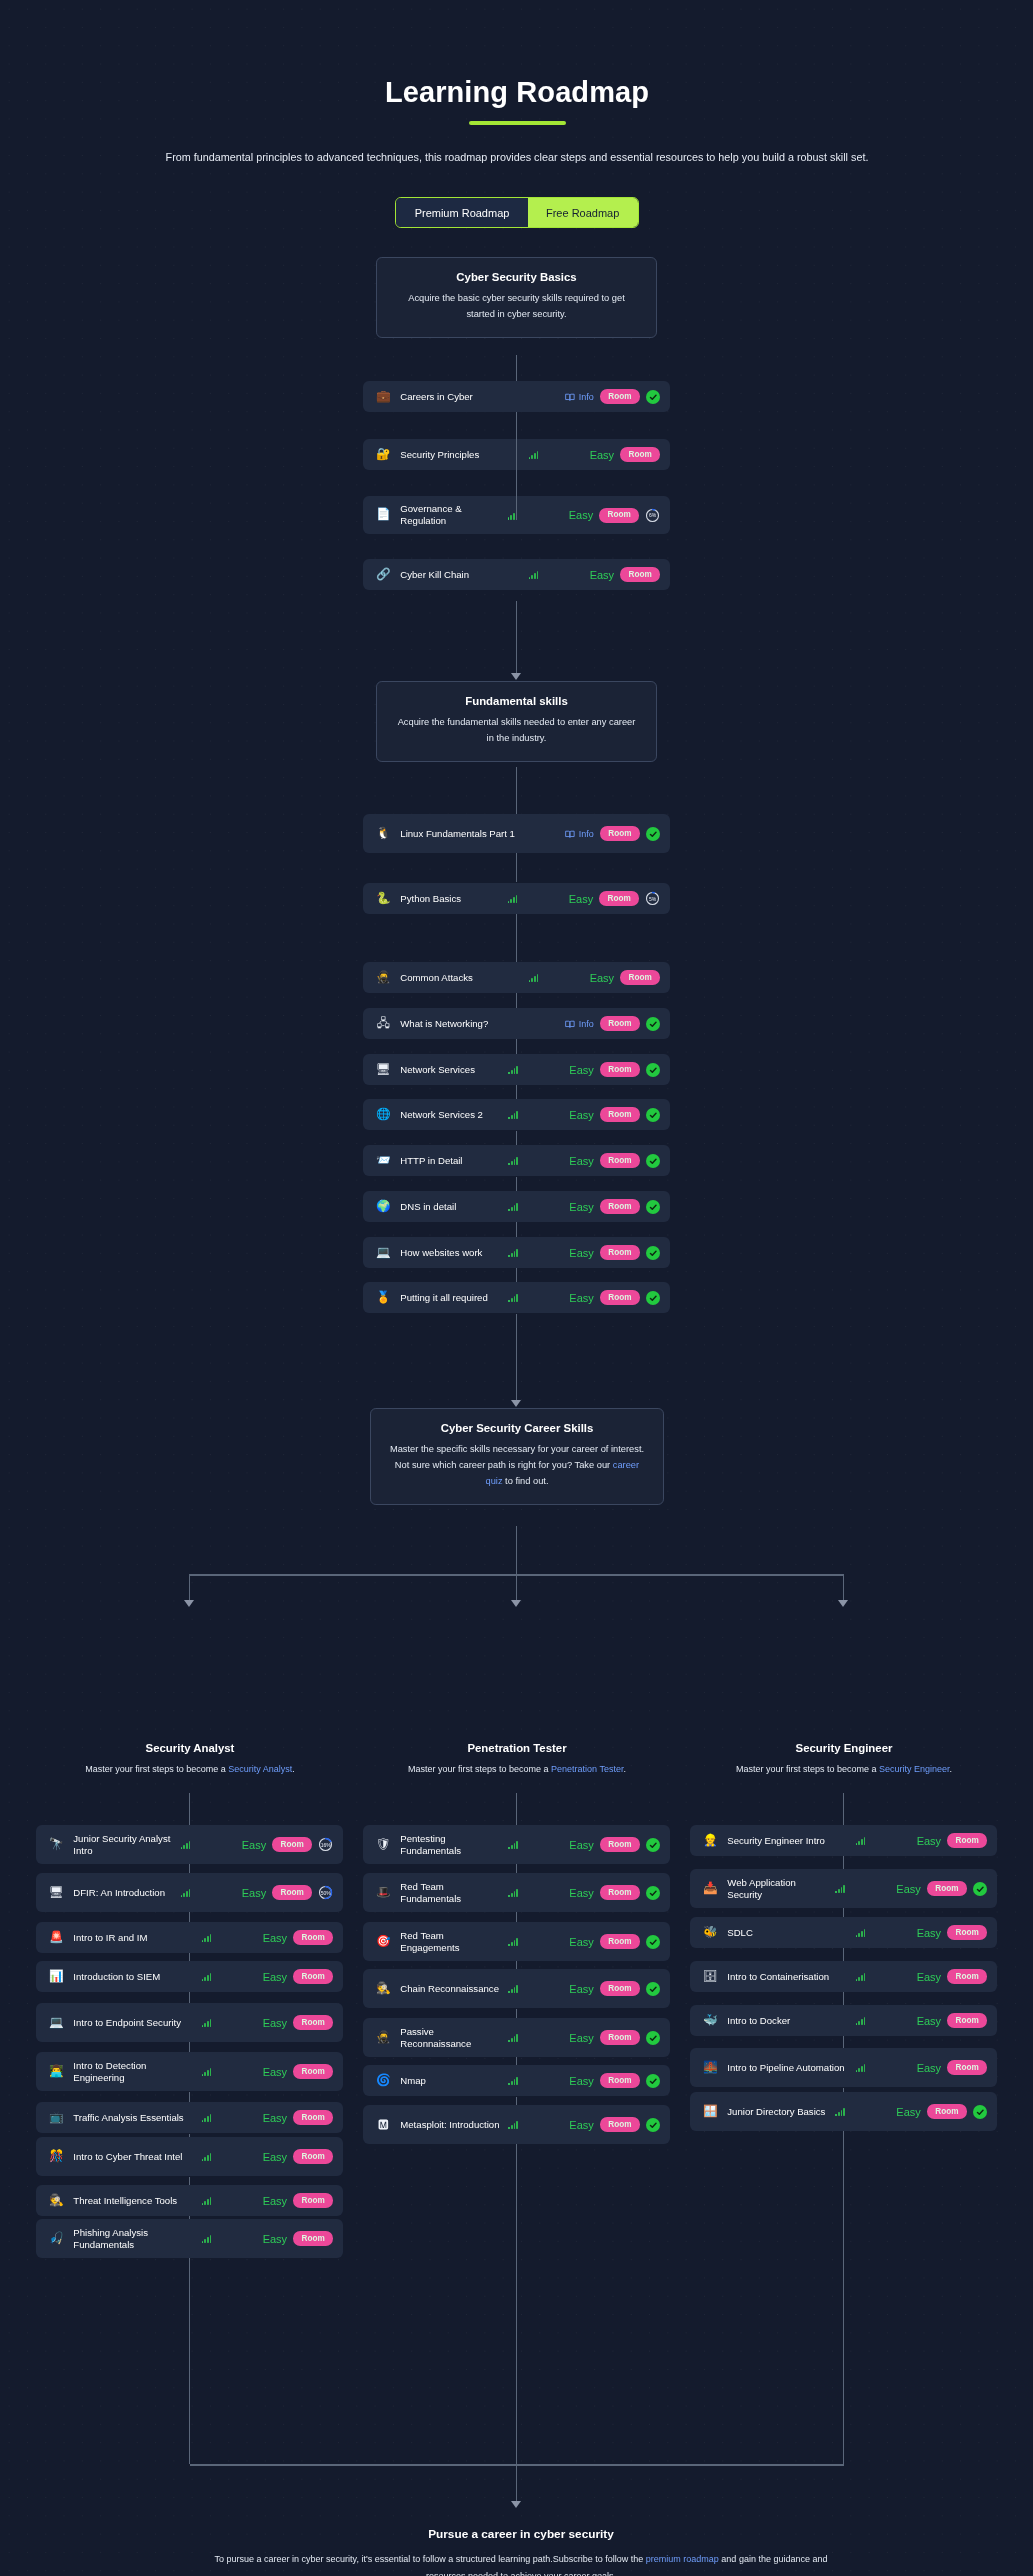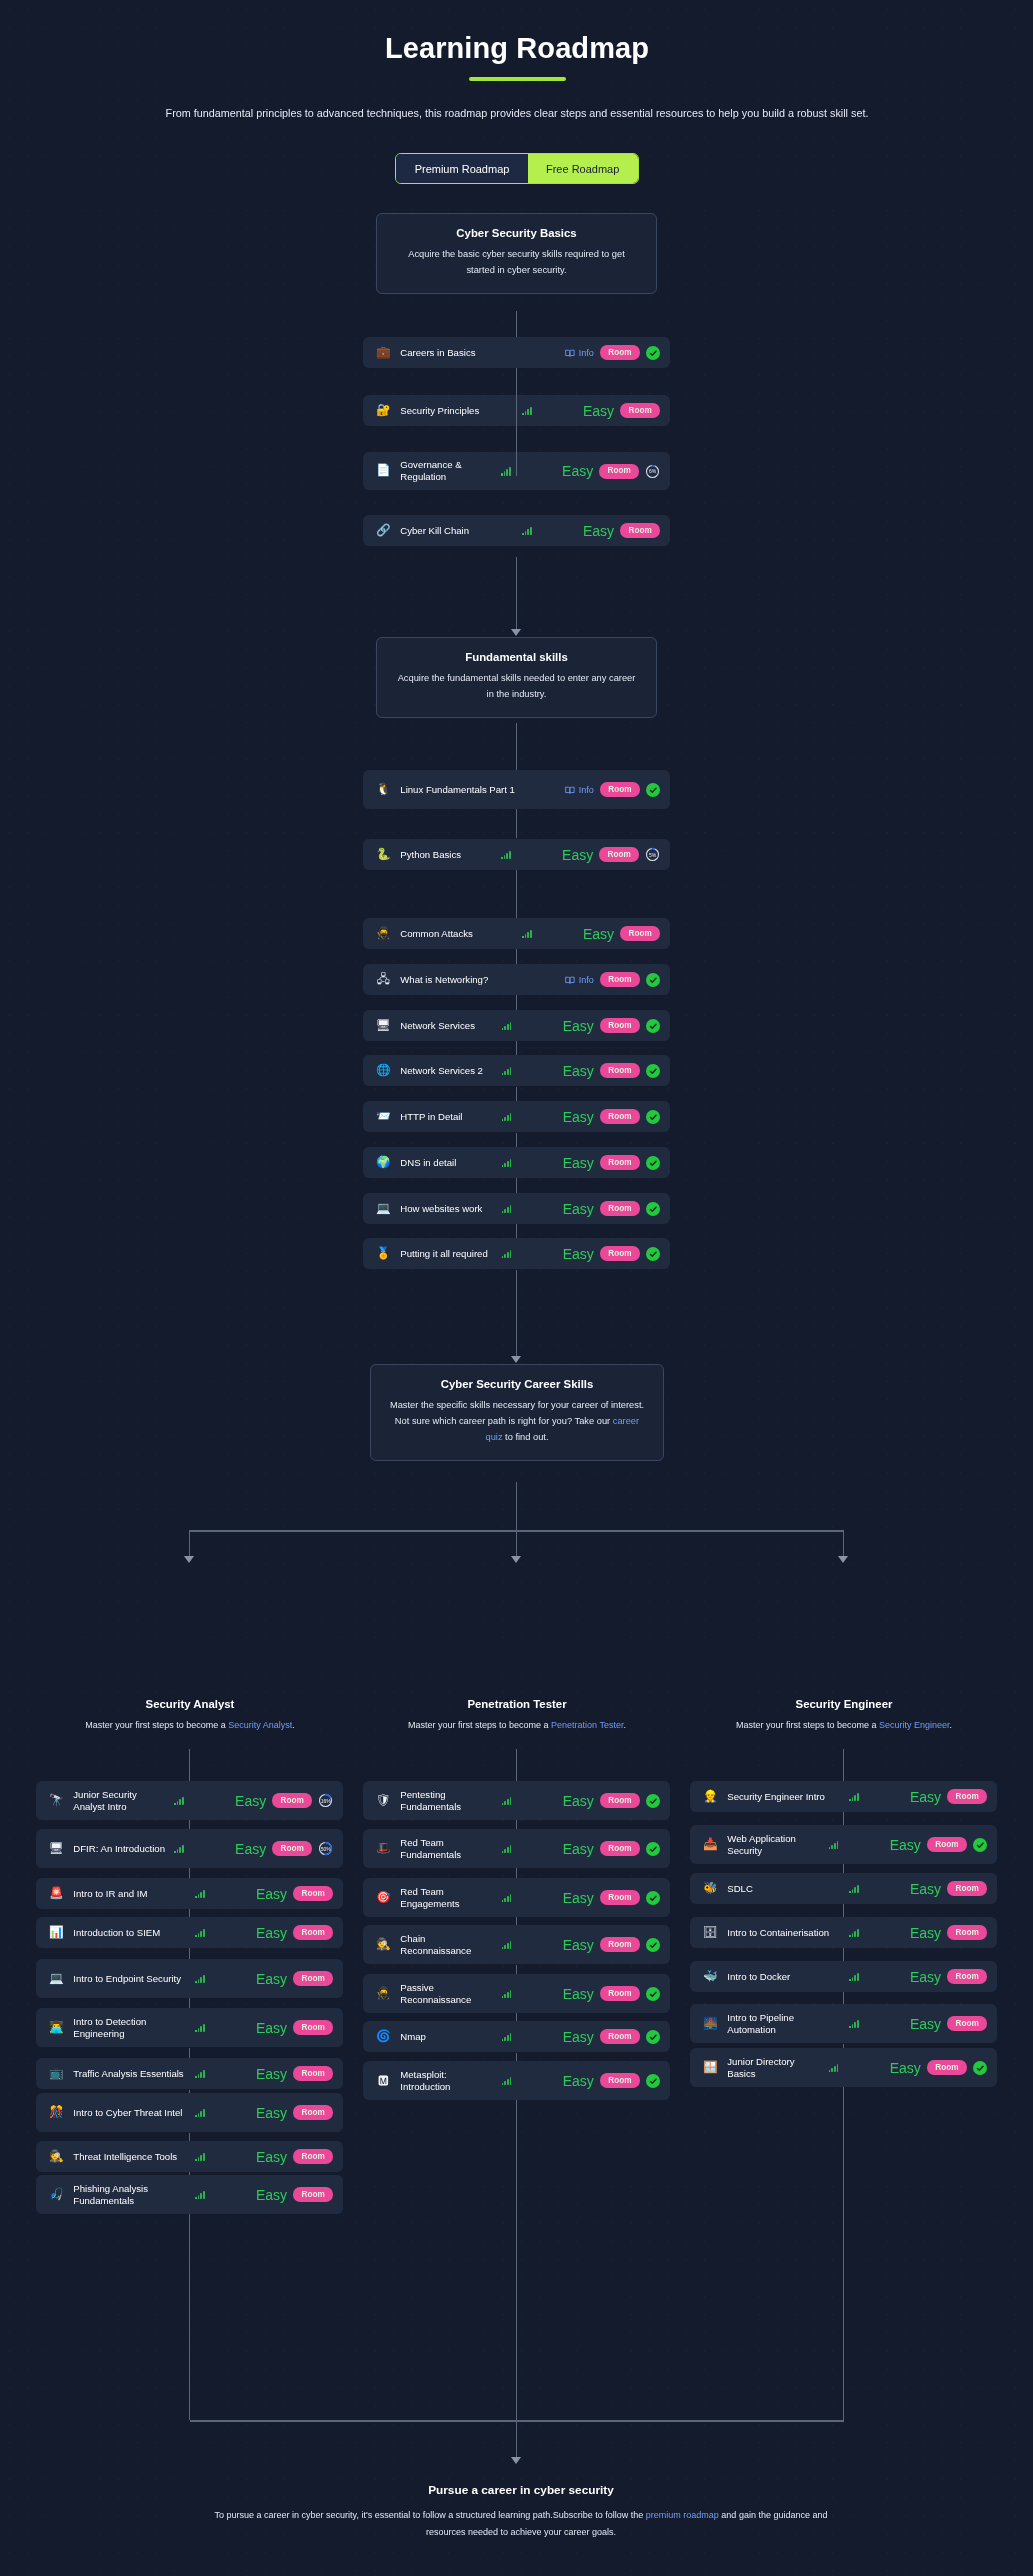--- a/index.html
+++ b/index.html
@@ -11,21 +11,21 @@
     color: #eef2f8;
     background-color: #141b2d;
     background-image:
       radial-gradient(circle, rgba(255,255,255,0.055) 0.7px, transparent 0.8px);
     background-size: 18.3px 18.3px;
     position: relative;
     overflow-x: hidden;
   }
 
   
-  .header { padding-top: 32px; text-align: center; }
+  .header { padding-top: 32px; text-align: center; margin-top: 44px; }
   .page-title {
     font-size: 29px;
     font-weight: bold;
     letter-spacing: 0.1px;
     color: #ffffff;
   }
   .title-rule {
     width: 97px; height: 4.6px; border-radius: 2.6px;
     background: #a3e635;
     margin: 11.8px auto 0;
@@ -123,21 +123,21 @@
     display: flex; align-items: center; gap: 5.9px; flex: 0 0 auto;
   }
 
   .diff { display: flex; align-items: center; gap: 3.3px; }
   .bars { display: flex; align-items: flex-end; gap: 1px; height: 8.5px; }
   .bars i { display: block; width: 1.7px; background: #2bb24c; border-radius: 0.7px; }
   .bars i:nth-child(1) { height: 2.3px;  background:#33d15a; }
   .bars i:nth-child(2) { height: 4.6px; }
   .bars i:nth-child(3) { height: 6.5px; }
   .bars i:nth-child(4) { height: 8.5px; }
-  .diff-label { font-size: 14px; color: #2ecc57; font-weight: 500; margin-left: 48px; }
+  .diff-label { font-size: 11px; color: #2ecc57; font-weight: 500; margin-left: 48px; }
 
   .info { display: flex; align-items: center; gap: 4px; }
   .info .book { color: #6f9dfb; display: flex; }
   .info-label { font-size: 9px; color: #6f9dfb; font-weight: 500; }
 
   .pill {
     background: #ec4899;
     color: #dff5e0;
     font-size: 8.2px;
     font-weight: bold;
@@ -191,21 +191,21 @@
 </div>
 
 <div class="flow" id="flow" style="height: 2420px;">
     <div class="stage" style="left: 376px; top: 29px; width: 281px;">
       <h3>Cyber Security Basics</h3>
       <p>Acquire the basic cyber security skills required to get started in cyber security.</p>
     </div>
     <div class="line-v" style="left: 516px; top: 127px; height: 30px;"></div>
     <div class="card" style="left: 363px; top: 153px; width: 307px; height: 31px;">
       <span class="icon">💼</span>
-      <span class="title">Careers in Basics</span>
+      <span class="title">Careers in Cyber</span>
       <div class="meta">
         <div class="info">
           <span class="book">
             <svg width="9.8" height="8.5" viewBox="0 0 16 14" fill="none" stroke="#6f9dfb" stroke-width="1.4">
               <path d="M1 2h5a2 2 0 0 1 2 2v8a1.6 1.6 0 0 0-1.6-1.2H1z"></path>
               <path d="M15 2h-5a2 2 0 0 0-2 2v8a1.6 1.6 0 0 1 1.6-1.2H15z"></path>
             </svg>
           </span>
           <span class="info-label">Info</span>
         </div>

